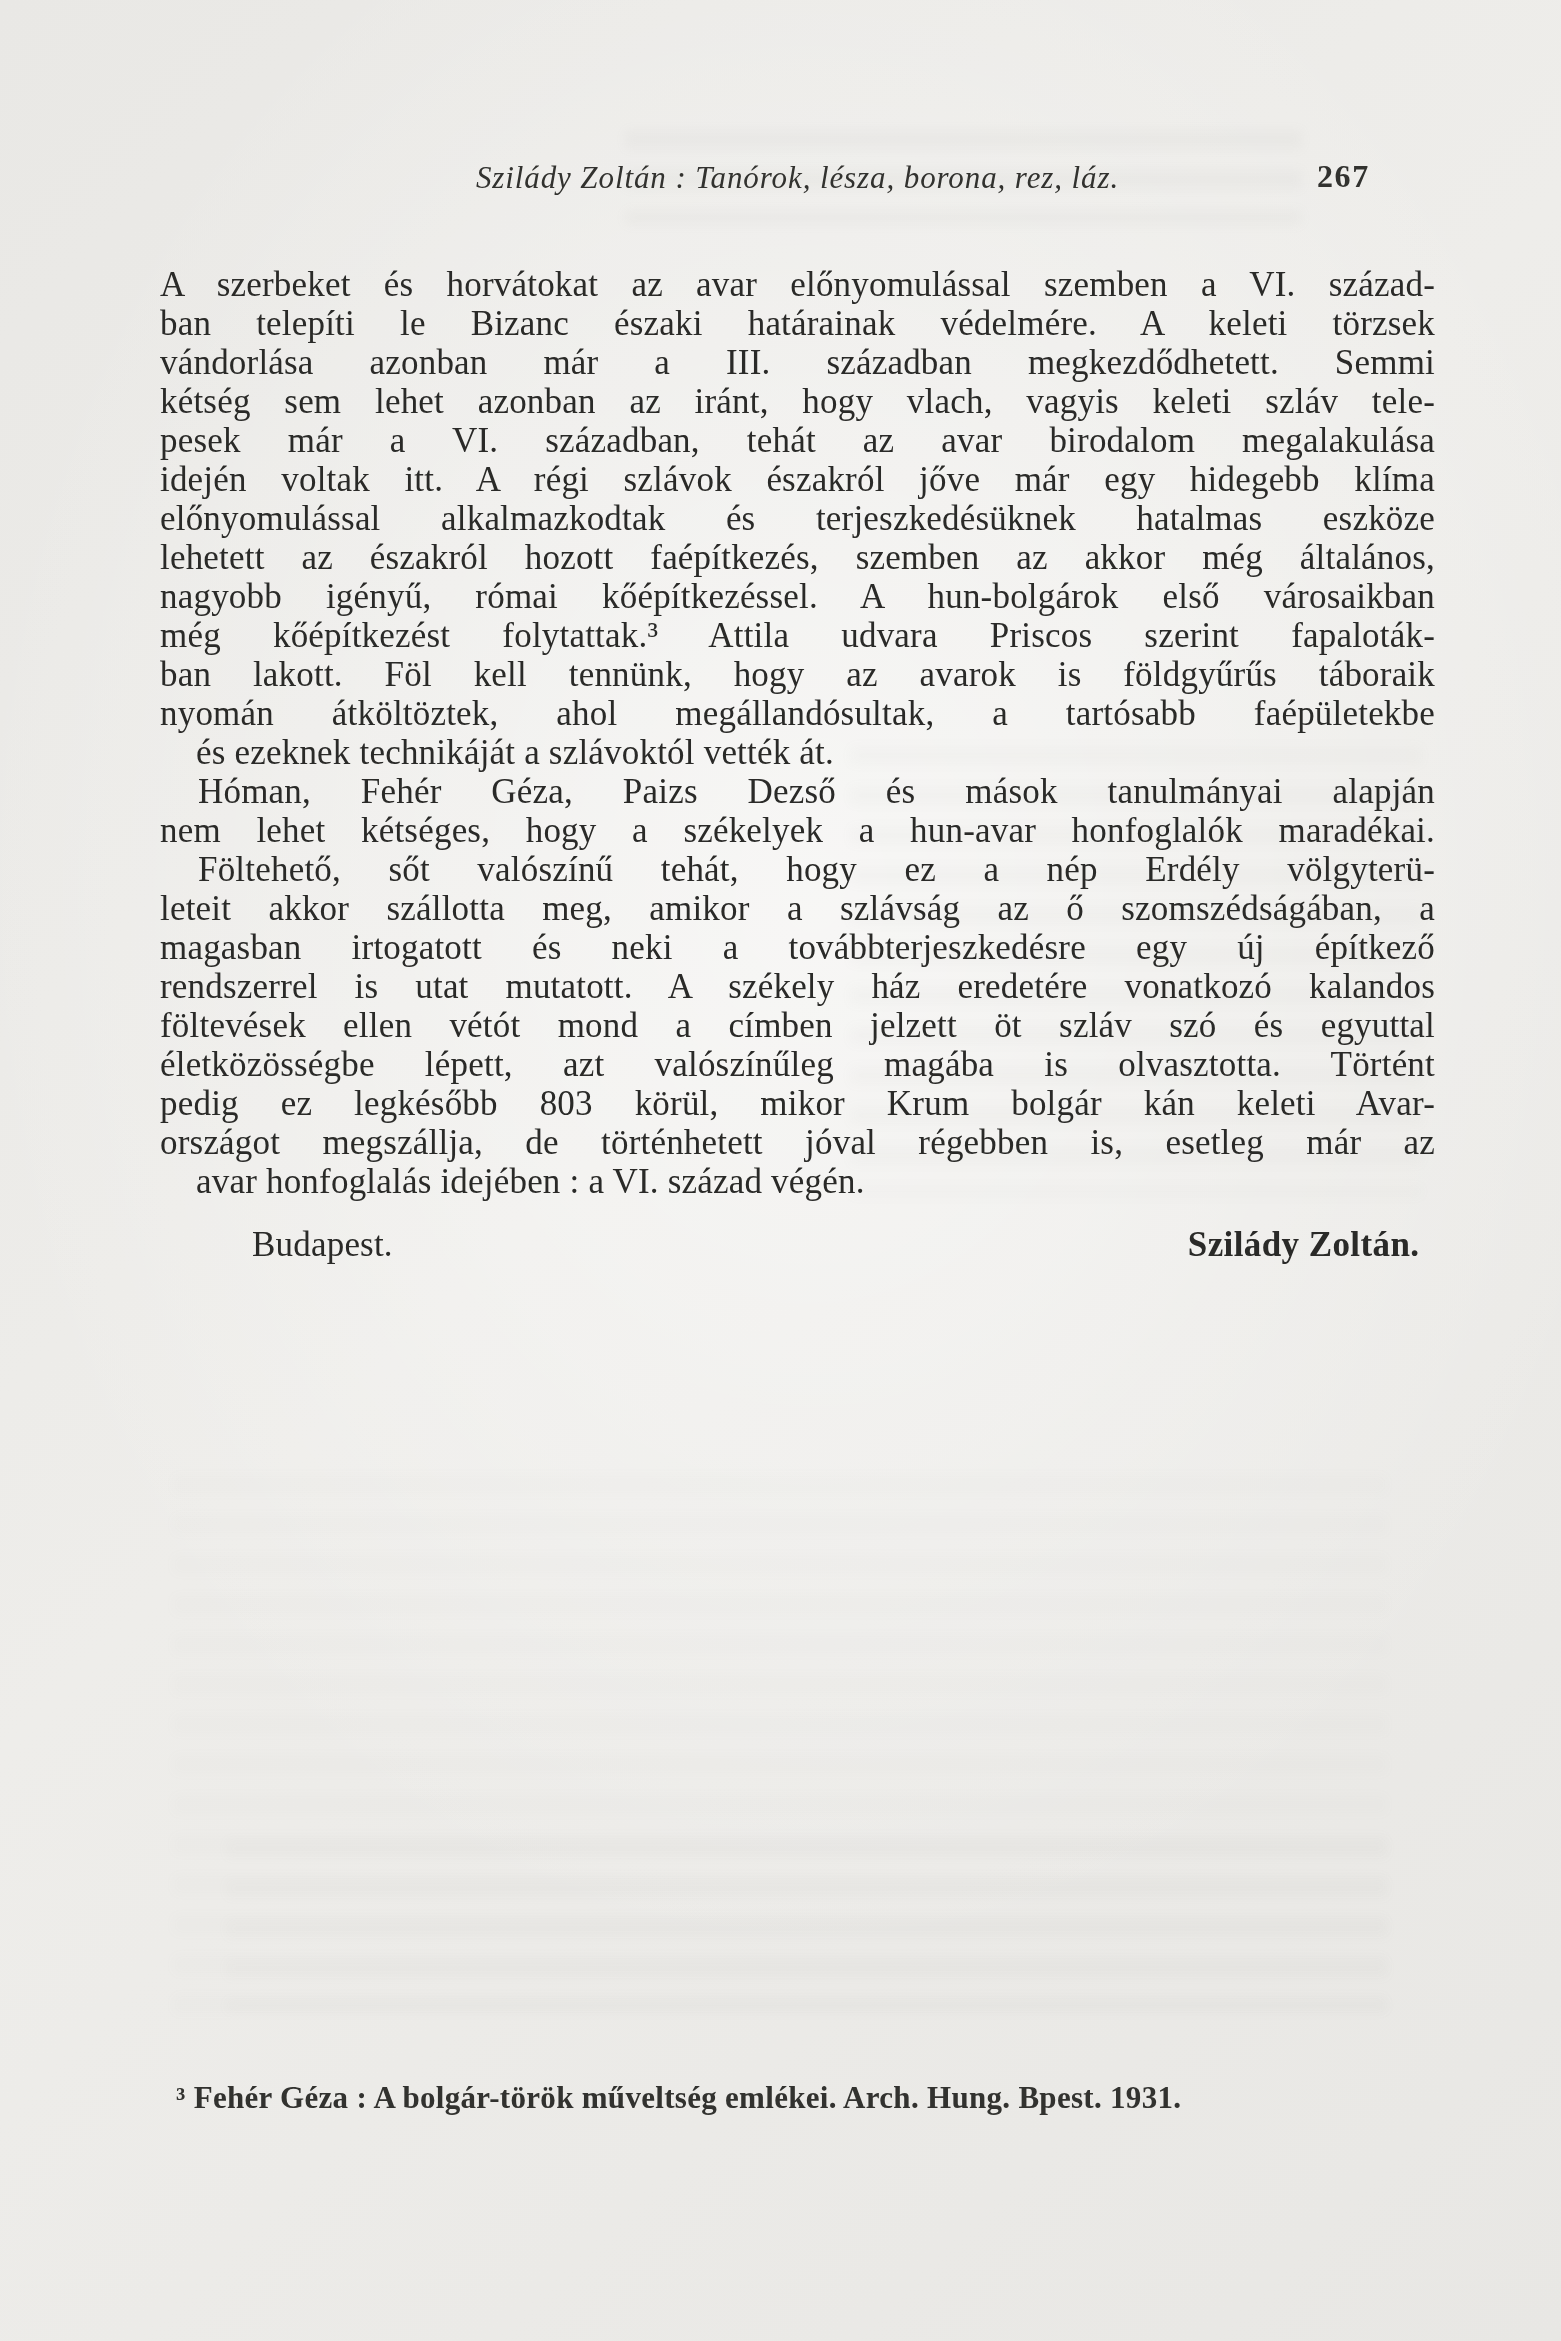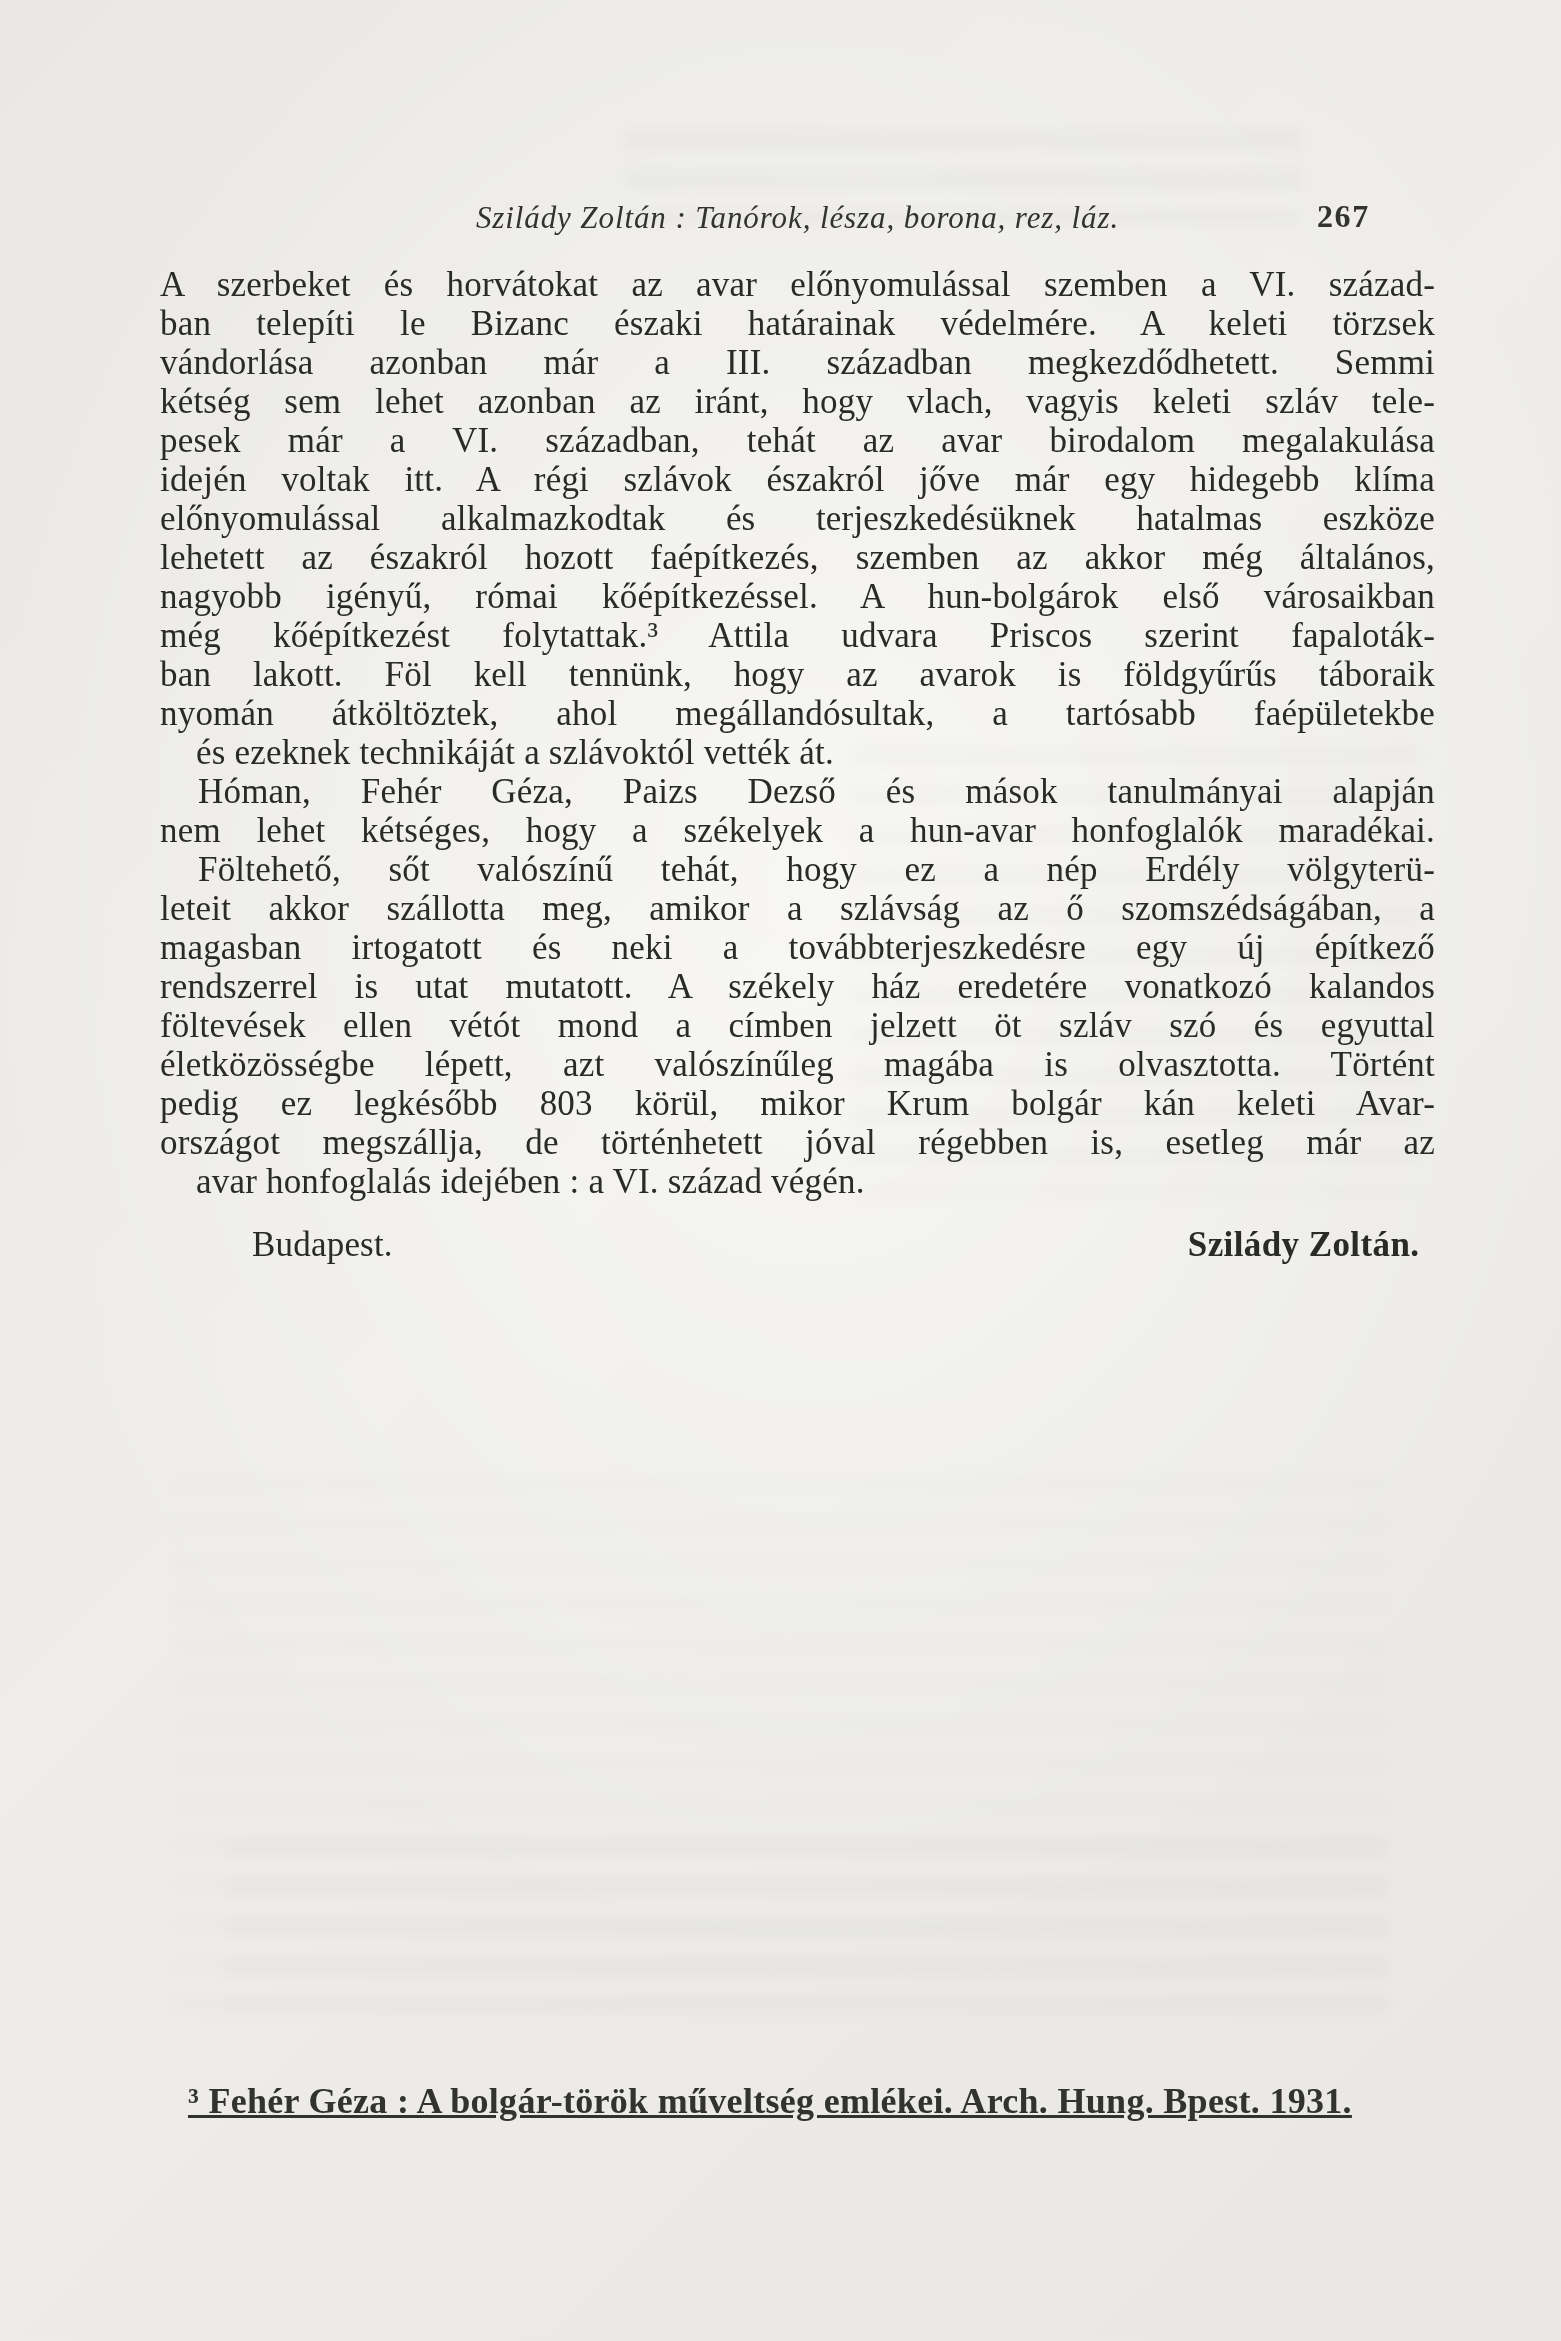--- a/index.html
+++ b/index.html
@@ -31,21 +31,20 @@
   }
   .ghost-1{top:130px;left:625px;width:677px;height:95px;opacity:.06;}
   .ghost-2{top:746px;left:850px;width:572px;height:451px;opacity:.035;}
   .ghost-3{top:1475px;left:173px;width:1214px;height:555px;opacity:.025;}
   .ghost-4{top:1839px;left:226px;width:1162px;height:173px;opacity:.03;}
 
   .running-head{
     position:absolute;
     top:160px;left:160px;width:1275px;
     height:42px;
-    margin-top:40px;
   }
   .head-title{
     display:block;
     text-align:center;
     font-style:italic;
     font-size:31px;
     letter-spacing:0.9px;
     color:#32322f;
   }
   .head-page{
@@ -84,26 +83,25 @@
     margin-top:24px;
     padding-left:92px;
     padding-right:15.6px;
     gap:18px;
   }
   .sig-place{font-size:35px;}
   .sig-author{font-size:35px;font-weight:bold;letter-spacing:0.4px;}
 
   .footnote{
     position:absolute;
-    top:2080px;left:188px;width:1256px;
-    font-size:36px;
+    top:2080px;left:176px;width:1256px;
+    font-size:31px;
     font-weight:bold;
     letter-spacing:0.3px;
     color:#32322f;
-    text-decoration:underline;
   }
 </style>
 </head>
 <body>
 
 <div class="page">
 
   <div class="ghost ghost-1"></div>
   <div class="ghost ghost-2"></div>
   <div class="ghost ghost-3"></div>

